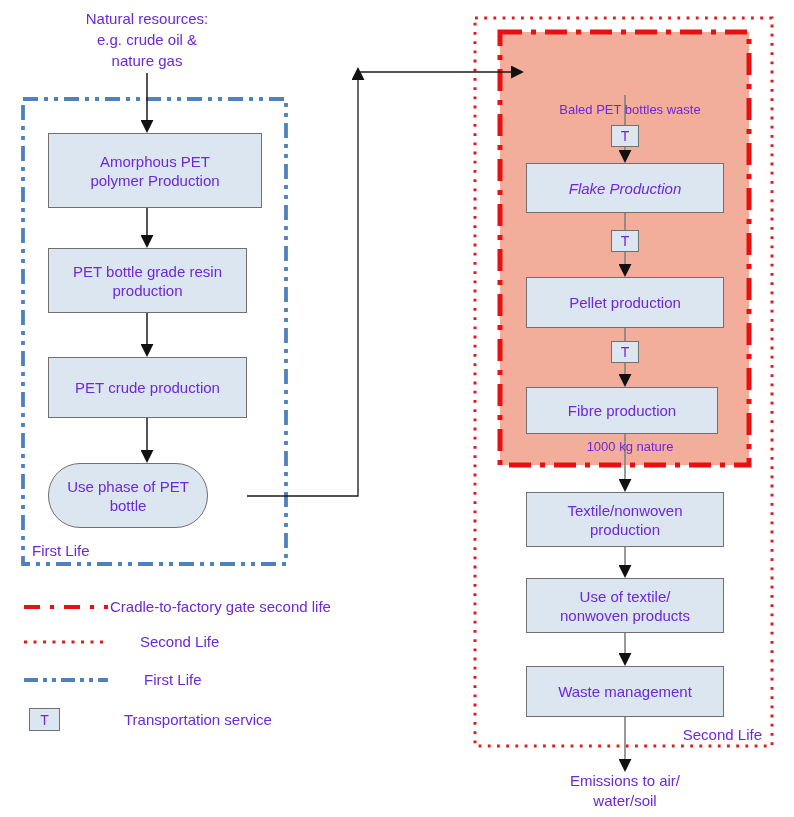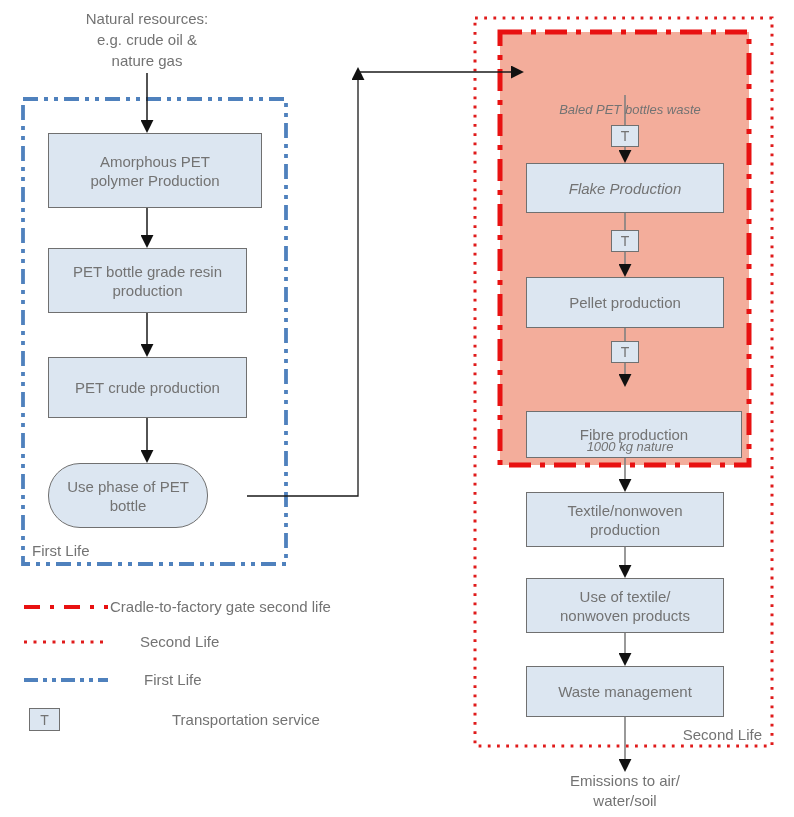--- a/index.html
+++ b/index.html
@@ -1,26 +1,26 @@
 <!DOCTYPE html>
 <html><head>
 <meta charset="utf-8">
 <style>
   html,body{margin:0;padding:0;background:#fff;}
   .stage{position:relative;width:794px;height:817px;background:#ffffff;
-         font-family:"Liberation Sans",sans-serif;color:#737373;overflow:hidden;}
+         font-family:"Liberation Sans",sans-serif;color:#6d28d9;overflow:hidden;}
   .stage>svg{position:absolute;left:0;top:0;}
   .pbox{position:absolute;box-sizing:border-box;background:#dce6f1;border:1.6px solid #707070;
         display:flex;align-items:center;justify-content:center;text-align:center;
         font-size:15px;line-height:19px;white-space:pre-line;}
   .tbox{position:absolute;box-sizing:border-box;width:28px;height:22px;background:#dce6f1;
         border:1.4px solid #707070;display:flex;align-items:center;justify-content:center;
         font-size:14px;}
   .note{position:absolute;font-size:15px;line-height:21px;text-align:center;white-space:pre-line;}
-  .ann{position:absolute;font-style:italic;font-size:13px;text-align:center;}
+  .ann{position:absolute;font-size:13px;text-align:center;}
   .zone-label{position:absolute;font-size:15px;}
   .legend-row{position:absolute;display:flex;align-items:center;}
   .legend-label{font-size:15px;}
 </style>
 </head>
 <body>
 
 <div class="stage">
 
   <svg width="794" height="817" viewBox="0 0 794 817">
@@ -74,21 +74,21 @@
   <div class="pbox" style="left:48px;top:463px;width:160px;height:65px;border-radius:32px;">Use phase of PET
 bottle</div>
   <div class="zone-label" style="left:32px;top:542px;">First Life</div>
 
   <div class="ann" style="left:510px;top:102px;width:240px;">Baled PET bottles waste</div>
   <div class="tbox" style="left:611px;top:125px;">T</div>
   <div class="pbox" style="left:526px;top:163px;width:198px;height:50px;font-style:italic;">Flake Production</div>
   <div class="tbox" style="left:611px;top:230px;">T</div>
   <div class="pbox" style="left:526px;top:277px;width:198px;height:51px;">Pellet production</div>
   <div class="tbox" style="left:611px;top:341px;">T</div>
-  <div class="pbox" style="left:526px;top:387px;width:216px;height:47px;margin-top:24px;">Fibre production</div>
+  <div class="pbox" style="left:526px;top:387px;width:192px;height:47px;">Fibre production</div>
   <div class="ann" style="left:510px;top:439px;width:240px;">1000 kg nature</div>
 
   <div class="pbox" style="left:526px;top:492px;width:198px;height:55px;">Textile/nonwoven
 production</div>
   <div class="pbox" style="left:526px;top:578px;width:198px;height:55px;">Use of textile/
 nonwoven products</div>
   <div class="pbox" style="left:526px;top:666px;width:198px;height:51px;">Waste management</div>
   <div class="zone-label" style="left:620px;top:726px;width:142px;text-align:right;">Second Life</div>
 
   <div class="note" style="left:525px;top:771px;width:200px;line-height:20px;">Emissions to air/
@@ -110,16 +110,16 @@
 
   <div class="legend-row" style="left:22px;top:671px;">
     <svg width="88" height="12">
       <line x1="2" y1="6" x2="86" y2="6" stroke-width="4" stroke-dasharray="14 5 4 5 4 5" stroke="#4f81bd"></line>
     </svg>
     <span class="legend-label" style="margin-left:34px;">First Life</span>
   </div>
 
   <div class="legend-row" style="left:29px;top:708px;">
     <div class="tbox" style="position:static;width:31px;height:23px;">T</div>
-    <span class="legend-label" style="margin-left:112px;">Transportation service</span>
+    <span class="legend-label" style="margin-left:64px;">Transportation service</span>
   </div>
 
 </div>
 
 </body></html>

